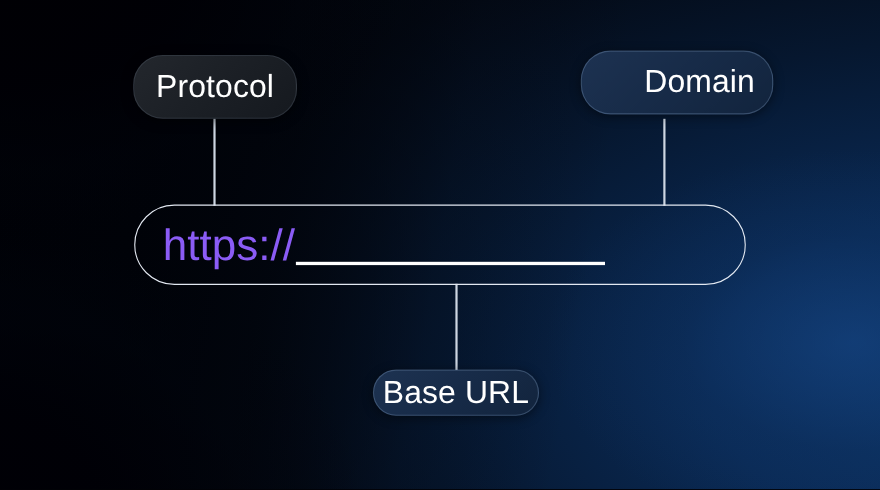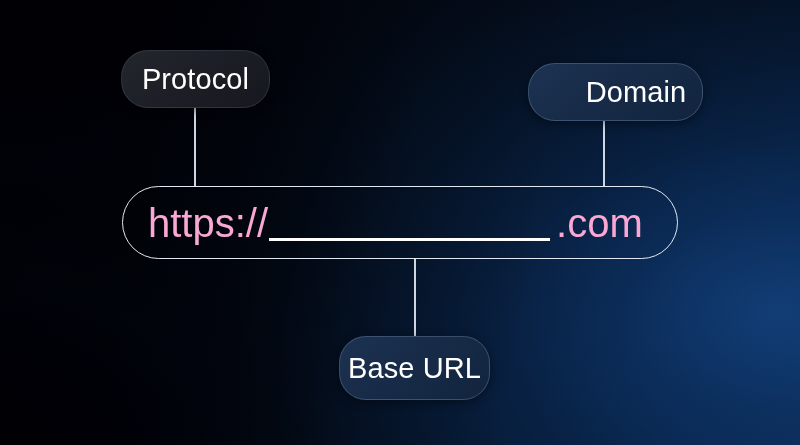--- a/index.html
+++ b/index.html
@@ -69,43 +69,43 @@
     border: 1px solid rgba(120,132,150,0.22);
     box-shadow: 0 2px 10px rgba(0,0,0,0.55);
   }
   .pill-navy {
     background: linear-gradient(140deg, #1d3251 0%, #172b48 48%, #12243d 100%);
     border: 1px solid rgba(140,168,205,0.30);
     box-shadow: 0 2px 10px rgba(0,0,0,0.45);
   }
 
   #pill-protocol { left: 121px; top: 50px; width: 149px; height: 58px; }
-  #pill-domain   { left: 528px; top: 63px; width: 175px; height: 58px; padding-left: 41px; }
-  #pill-baseurl  { left: 339px; top: 336px; width: 151px; height: 64px; }
+  #pill-domain   { left: 528px; top: 46px; width: 175px; height: 58px; padding-left: 41px; }
+  #pill-baseurl  { left: 339px; top: 336px; width: 151px; height: 42px; }
 
   
   #url-bar {
     position: absolute;
     left: 122px;
     top: 186px;
     width: 556px;
     height: 73px;
     border: 1.6px solid #e2e8f1;
     border-radius: 37px;
     box-sizing: border-box;
   }
   #url-row {
     position: absolute;
     left: 148px;
     top: 186px;
     width: 510px;
     height: 73px;
     display: flex;
     align-items: center;
-    color: #f9a8d4;
+    color: #8b5cf6;
     font-size: 40px;
     line-height: 1;
     white-space: nowrap;
   }
   #url-protocol-text { letter-spacing: 0px; }
   #url-blank {
     flex: 0 0 auto;
     width: 281px;
     height: 3px;
     background: #ffffff;
@@ -143,16 +143,15 @@
 
   <div id="pill-baseurl" class="label-pill pill-navy">
     <span>Base URL</span>
   </div>
 
   <div id="url-bar"></div>
 
   <div id="url-row">
     <span id="url-protocol-text">https://</span>
     <span id="url-blank"></span>
-    <span id="url-tld-text">.com</span>
   </div>
 
 </div>
 
 </body></html>

